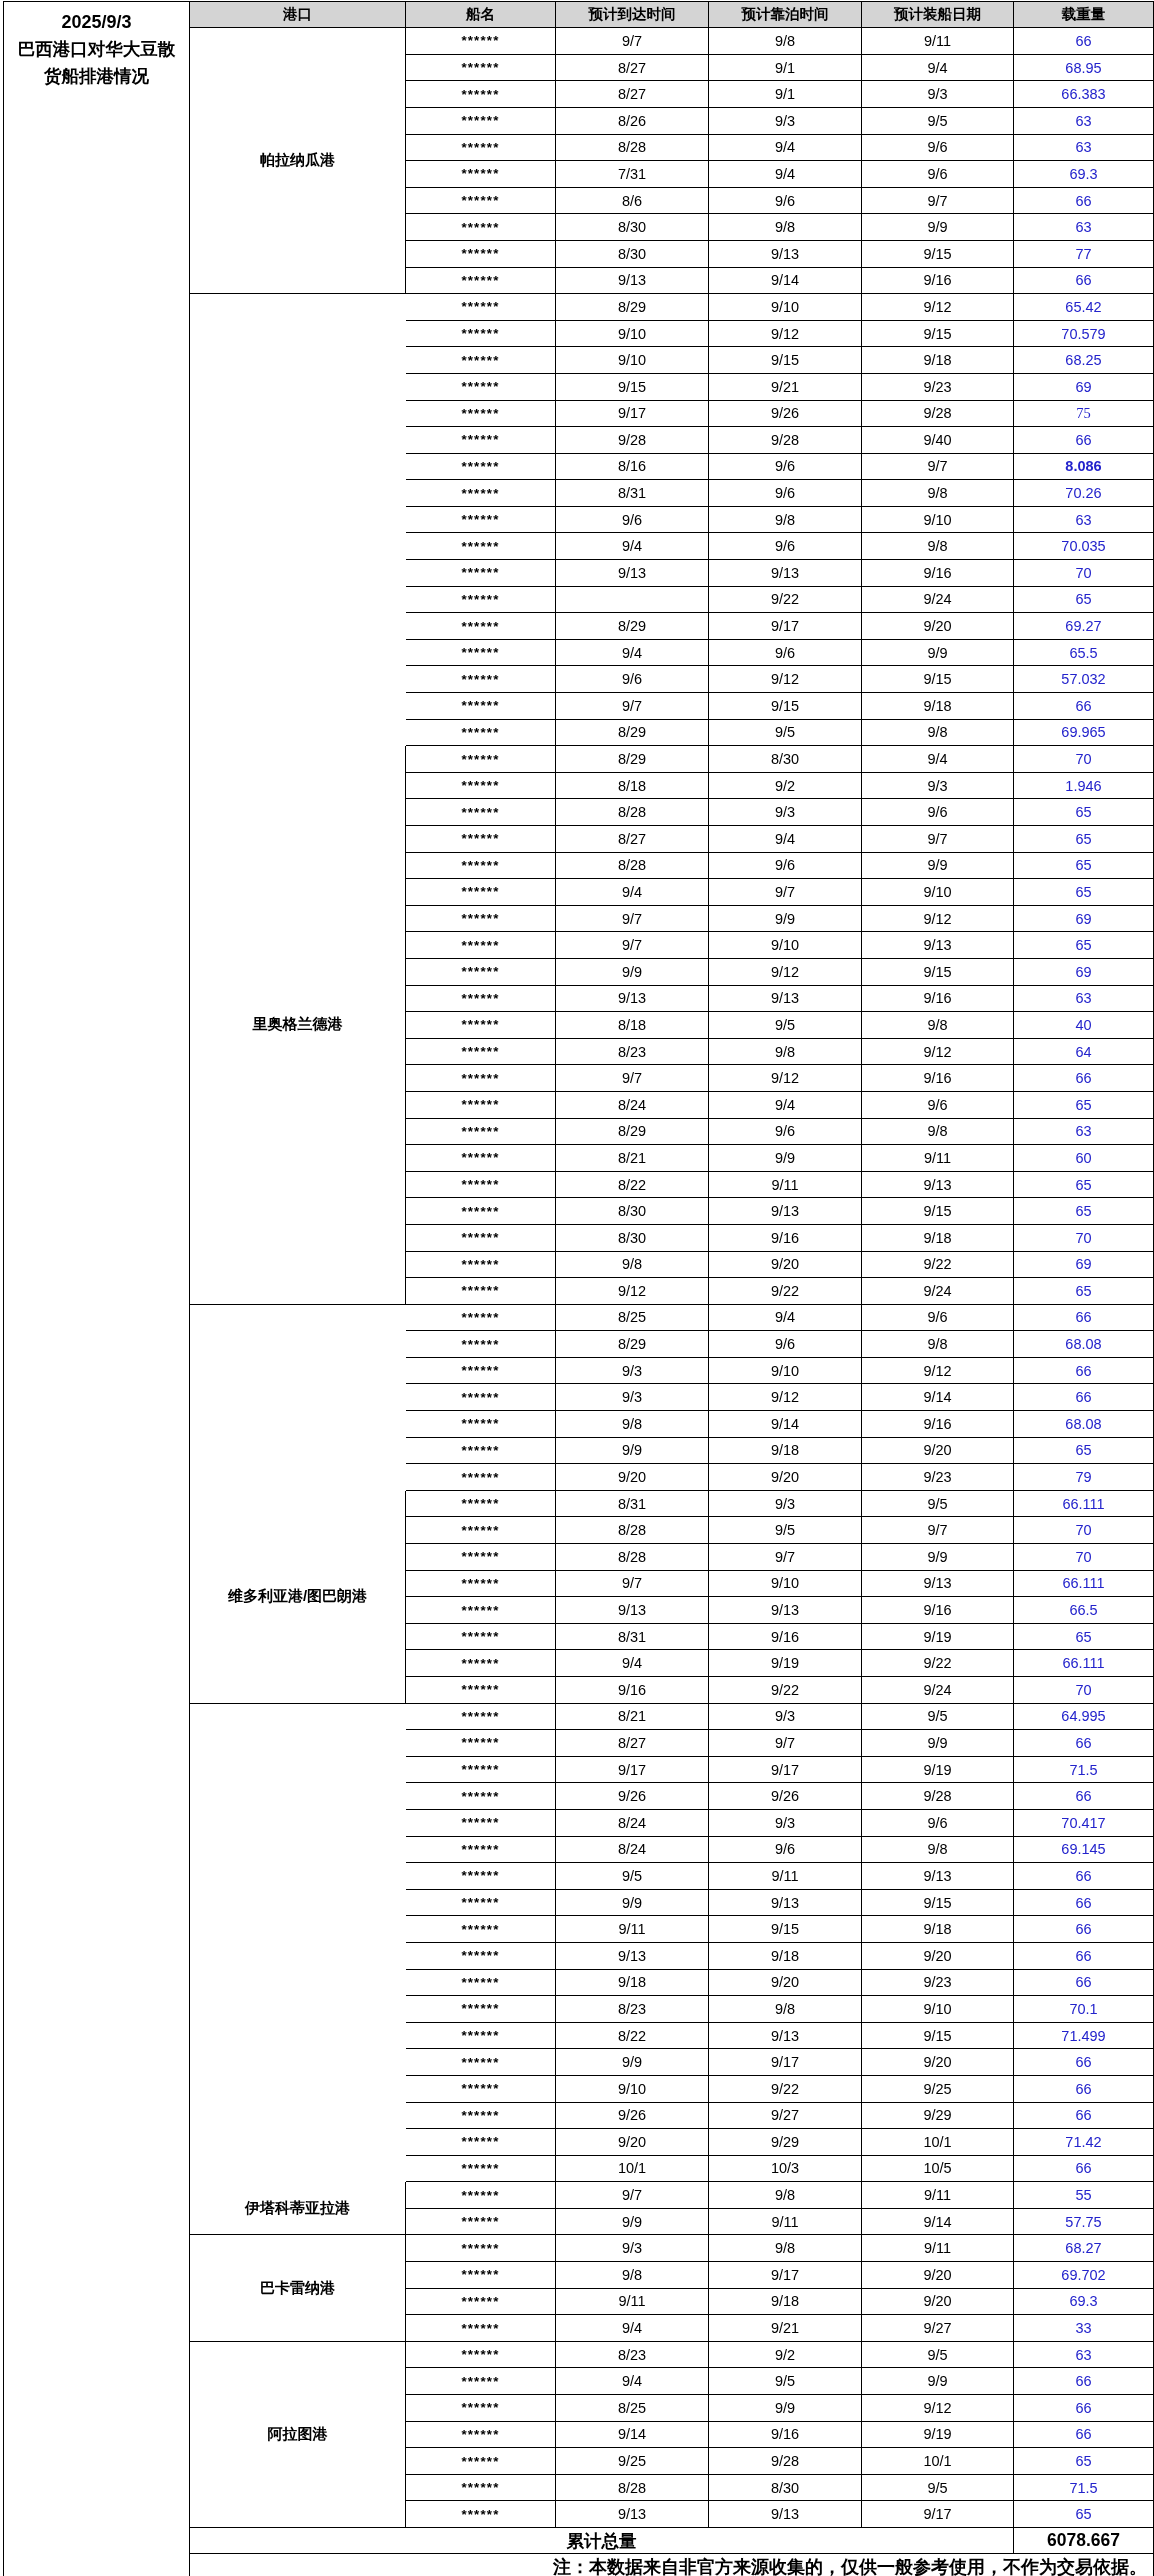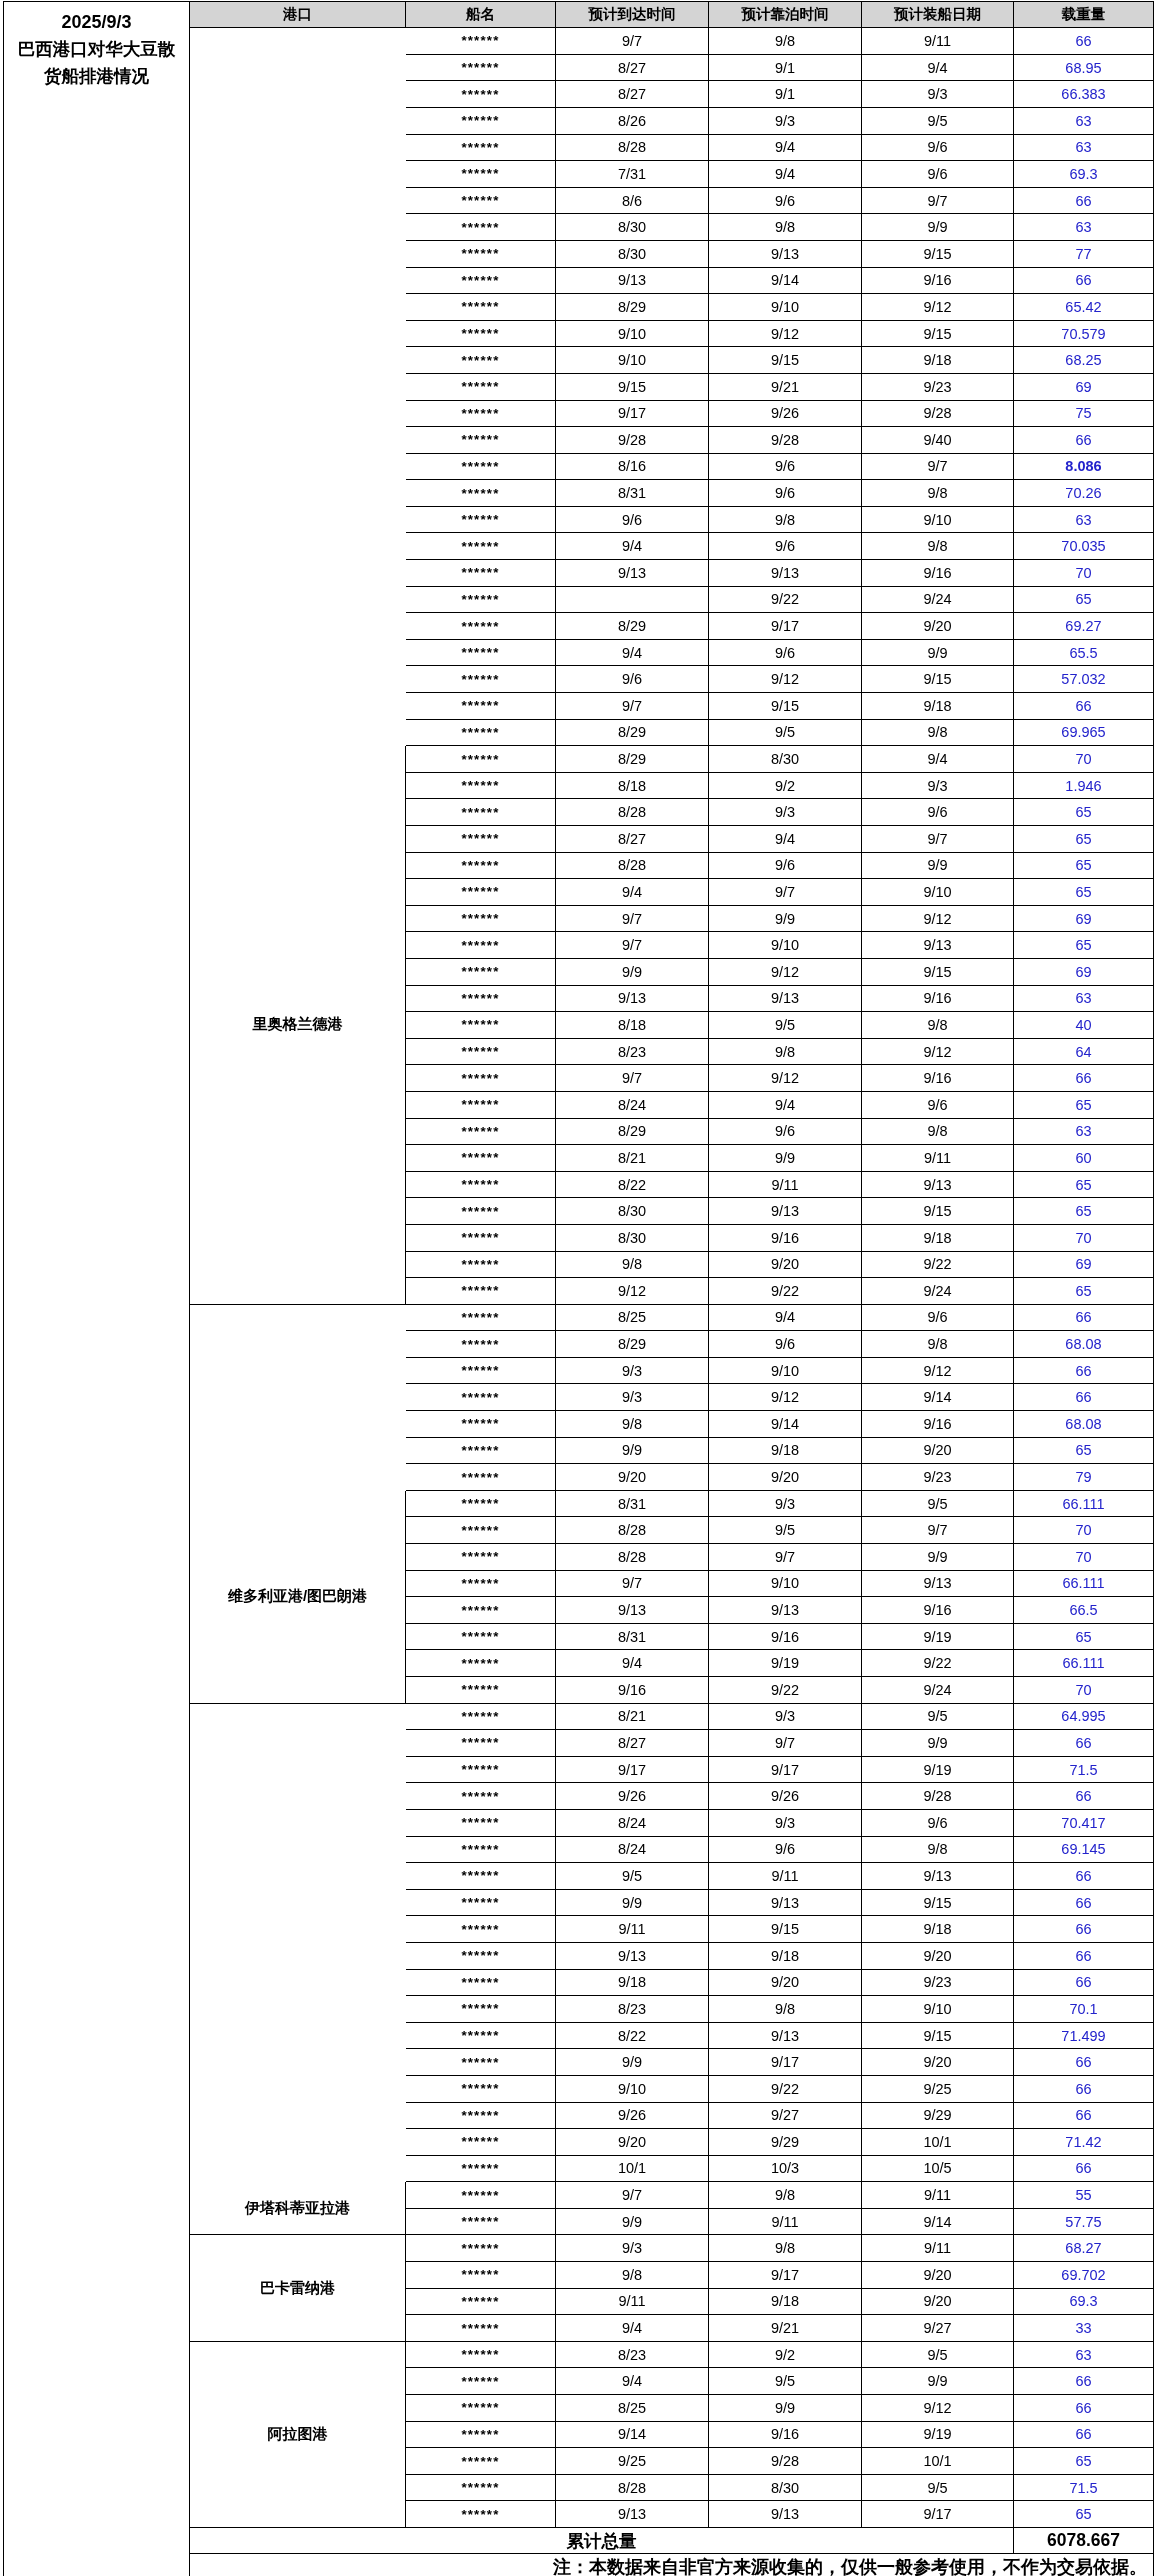--- a/index.html
+++ b/index.html
@@ -41,20 +41,21 @@
   <div class="c head" style="grid-column:4;grid-row:1">预计到达时间</div>
   <div class="c head" style="grid-column:5;grid-row:1">预计靠泊时间</div>
   <div class="c head" style="grid-column:6;grid-row:1">预计装船日期</div>
   <div class="c head rr0" style="grid-column:7;grid-row:1">载重量</div>
 
   <div class="c total-label" style="grid-column:2 / span 5;grid-row:96">累计总量</div>
   <div class="c total-value rr0" style="grid-column:7;grid-row:96">6078.667</div>
 
   <div class="c note rr0" style="grid-column:2 / span 6;grid-row:97">注：本数据来自非官方来源收集的，仅供一般参考使用，不作为交易依据。</div>
 
+<div class="c port bb3" style="grid-area: 2 / 2 / span 10;">帕拉纳瓜港</div>
     <div class="c ship" style="grid-area: 2 / 3;">******</div>
     <div class="c date" style="grid-area: 2 / 4;">9/7</div>
     <div class="c date" style="grid-area: 2 / 5;">9/8</div>
     <div class="c date" style="grid-area: 2 / 6;">9/11</div>
     <div class="c dwt rr0" style="grid-area: 2 / 7;">66</div>
     <div class="c ship" style="grid-area: 3 / 3;">******</div>
     <div class="c date" style="grid-area: 3 / 4;">8/27</div>
     <div class="c date" style="grid-area: 3 / 5;">9/1</div>
     <div class="c date" style="grid-area: 3 / 6;">9/4</div>
     <div class="c dwt rr0" style="grid-area: 3 / 7;">68.95</div>
@@ -115,21 +116,21 @@
     <div class="c dwt rr0" style="grid-area: 14 / 7;">68.25</div>
     <div class="c ship" style="grid-area: 15 / 3;">******</div>
     <div class="c date" style="grid-area: 15 / 4;">9/15</div>
     <div class="c date" style="grid-area: 15 / 5;">9/21</div>
     <div class="c date" style="grid-area: 15 / 6;">9/23</div>
     <div class="c dwt rr0" style="grid-area: 15 / 7;">69</div>
     <div class="c ship" style="grid-area: 16 / 3;">******</div>
     <div class="c date" style="grid-area: 16 / 4;">9/17</div>
     <div class="c date" style="grid-area: 16 / 5;">9/26</div>
     <div class="c date" style="grid-area: 16 / 6;">9/28</div>
-    <div class="c dwt rr0" style="grid-area: 16 / 7;">75</div>
+    <div class="c dwt rr0" style="grid-area: 16 / 7; font-family: Liberation Serif, serif;">75</div>
     <div class="c ship" style="grid-area: 17 / 3;">******</div>
     <div class="c date" style="grid-area: 17 / 4;">9/28</div>
     <div class="c date" style="grid-area: 17 / 5;">9/28</div>
     <div class="c date" style="grid-area: 17 / 6;">9/40</div>
     <div class="c dwt rr0" style="grid-area: 17 / 7;">66</div>
     <div class="c ship" style="grid-area: 18 / 3;">******</div>
     <div class="c date" style="grid-area: 18 / 4;">8/16</div>
     <div class="c date" style="grid-area: 18 / 5;">9/6</div>
     <div class="c date" style="grid-area: 18 / 6;">9/7</div>
     <div class="c dwt rr0" style="grid-area: 18 / 7; font-weight: bold;">8.086</div>

